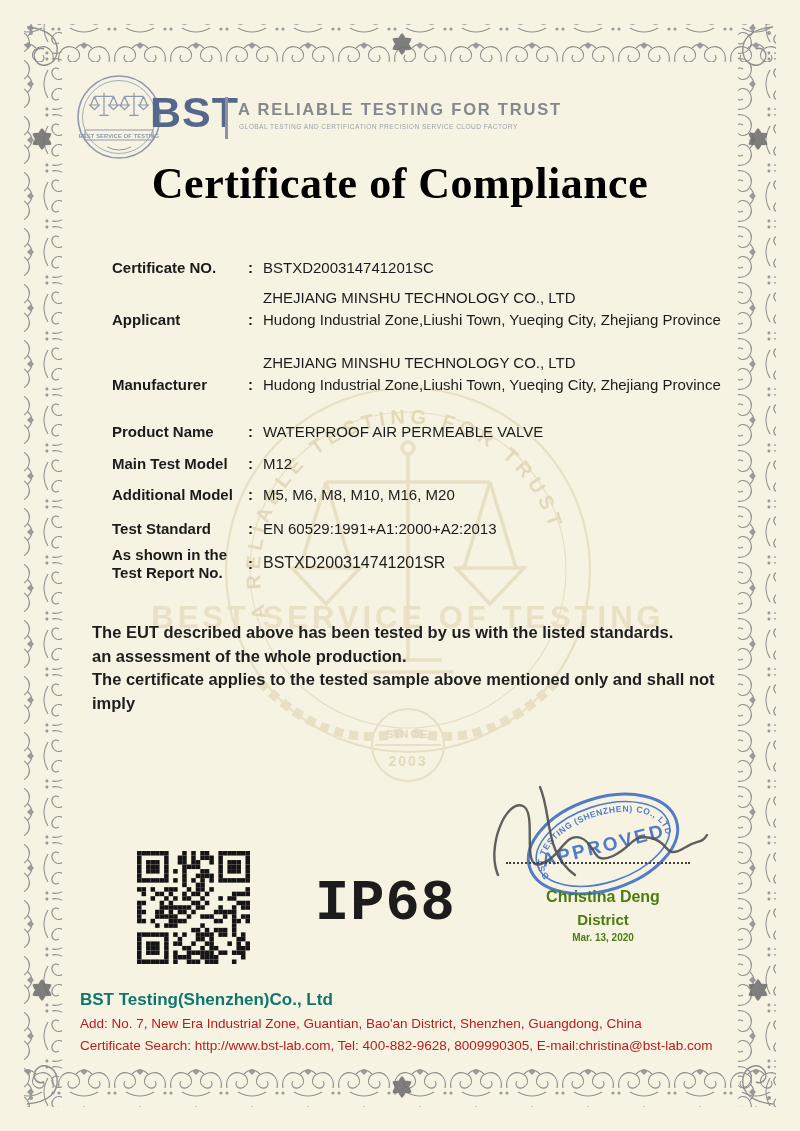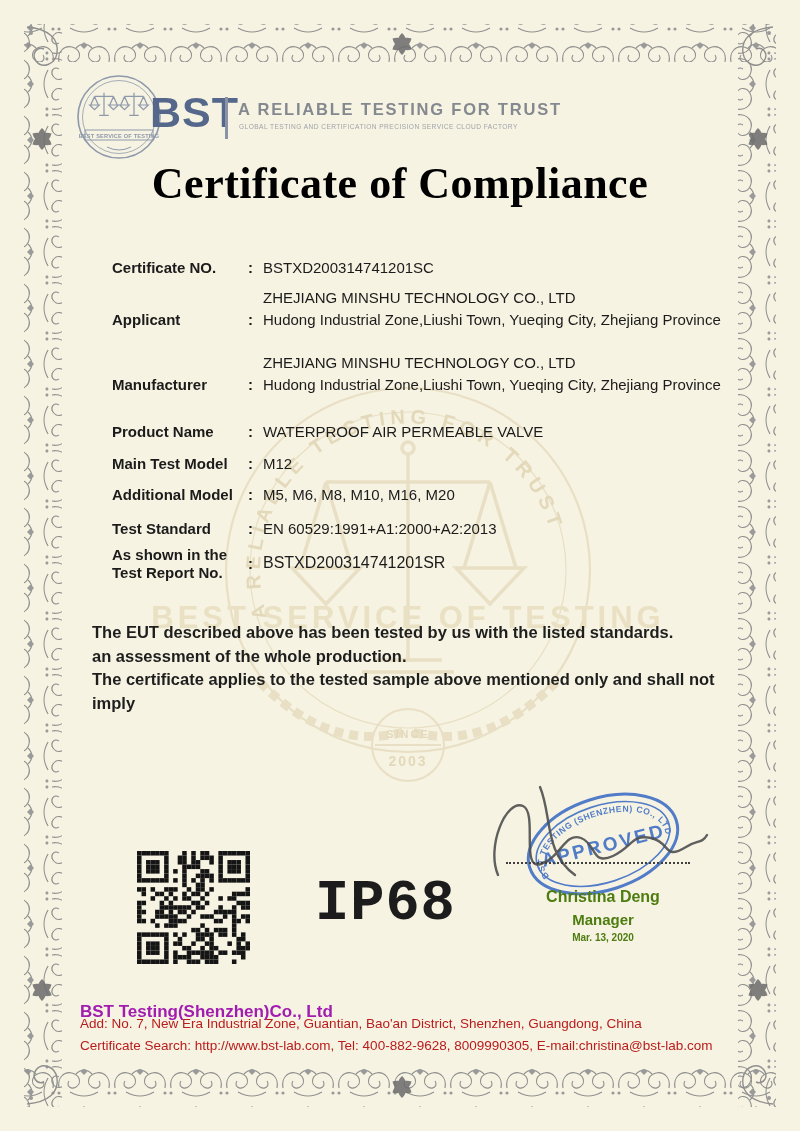--- a/index.html
+++ b/index.html
@@ -17,21 +17,21 @@
          font-size:44px;font-weight:bold;color:#000000;letter-spacing:0.5px;}
   .lbl{left:112px;font-size:15px;font-weight:bold;white-space:nowrap;}
   .colon{left:248px;font-size:15px;font-weight:bold;}
   .val{left:263px;font-size:15px;white-space:nowrap;}
   .bold{font-weight:normal;}
   .stmt{left:92px;width:650px;font-size:16.5px;line-height:23.5px;color:#1e1e1e;font-weight:bold;}
   .rating{left:315px;top:872px;font-size:57px;font-weight:bold;color:#1c1c1c;letter-spacing:1px;font-family:Liberation Mono, monospace;}
   .qr{left:137px;top:851px;width:113px;height:113px;}
   .dotline{left:506px;top:862px;width:184px;border-bottom:2.2px dotted #3f3f3f;}
   .signblock{left:505px;width:196px;text-align:center;font-weight:bold;color:#4d7c0f;}
-  .foot-co{left:80px;top:990px;font-size:17px;font-weight:bold;color:#a21caf;margin-top:12px;}
+  .foot-co{left:80px;top:990px;font-size:17px;font-weight:bold;color:#0f766e;}
   .foot-ln{left:80px;font-size:13.5px;color:#b91c1c;white-space:nowrap;}
 </style>
 </head>
 <body>
 
 <div class="page">
 
   <svg class="frame" width="800" height="1131" viewBox="0 0 800 1131">
     <defs>
       <pattern id="scrollH" patternUnits="userSpaceOnUse" width="56" height="38">
@@ -524,20 +524,20 @@
 
   <svg class="abs" style="left:480px;top:775px" width="240" height="120" viewBox="0 0 240 120">
     <g fill="none" stroke="#4f4f4f" stroke-width="2.4" stroke-linecap="round" opacity="0.9">
       <path d="M18,100 C6,72 26,24 43,31 C58,38 40,96 61,89 C81,82 85,57 101,63 C117,69 111,91 133,81 C153,72 151,59 171,63 C191,67 183,86 206,72 C216,65 222,69 227,60"></path>
       <path d="M60,12 C72,40 64,78 95,100"></path>
     </g>
   </svg>
   <div class="abs dotline"></div>
 
   <div class="abs signblock" style="top:888px;font-size:16px">Christina Deng</div>
-  <div class="abs signblock" style="top:911px;font-size:15px">Manager</div>
+  <div class="abs signblock" style="top:911px;font-size:15px">District</div>
   <div class="abs signblock" style="top:932px;font-size:10px">Mar. 13, 2020</div>
 
   <div class="abs foot-co">BST Testing(Shenzhen)Co., Ltd</div>
   <div class="abs foot-ln" style="top:1016px">Add: No. 7, New Era Industrial Zone, Guantian, Bao'an District, Shenzhen, Guangdong, China</div>
   <div class="abs foot-ln" style="top:1038px">Certificate Search: http://www.bst-lab.com, Tel: 400-882-9628, 8009990305, E-mail:christina@bst-lab.com</div>
 
 </div>
 
 </body></html>

